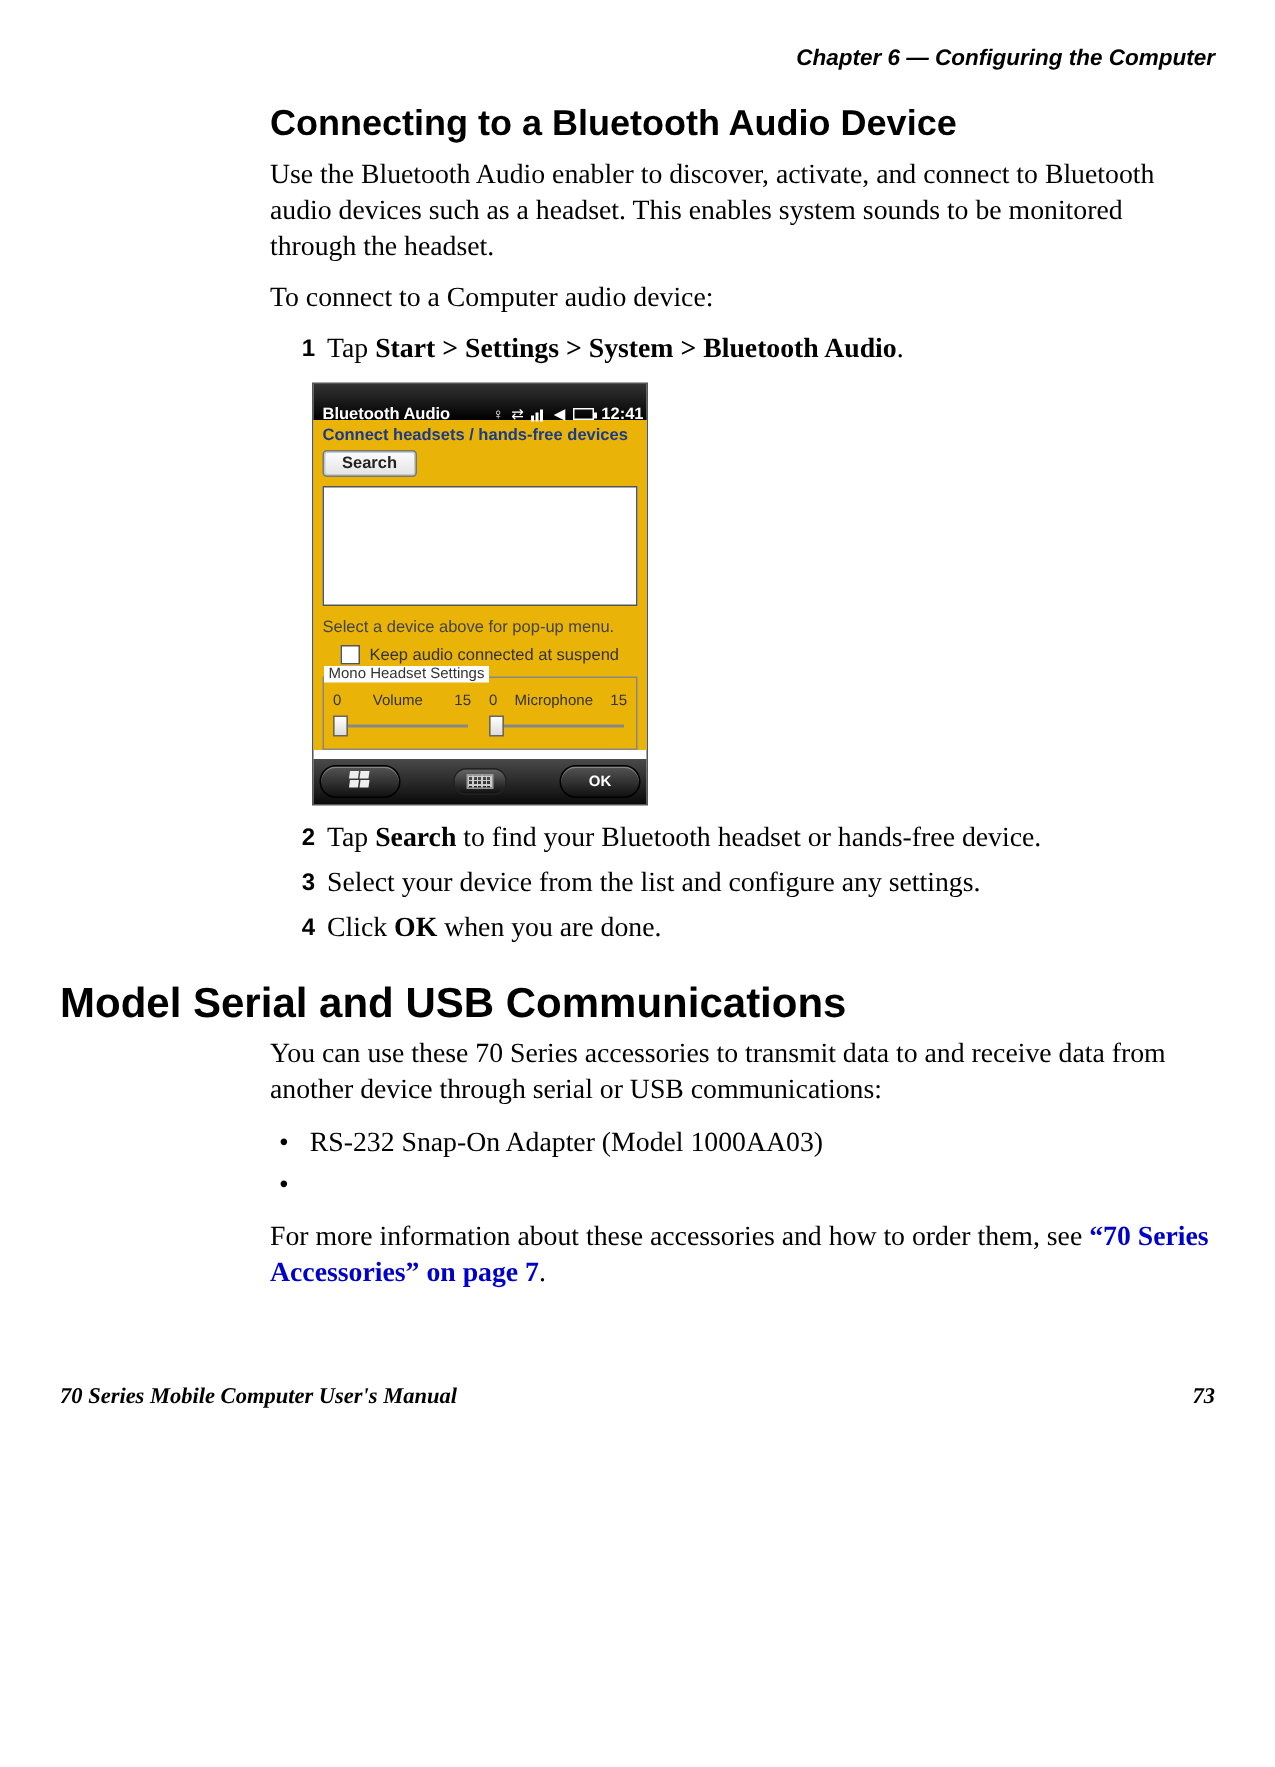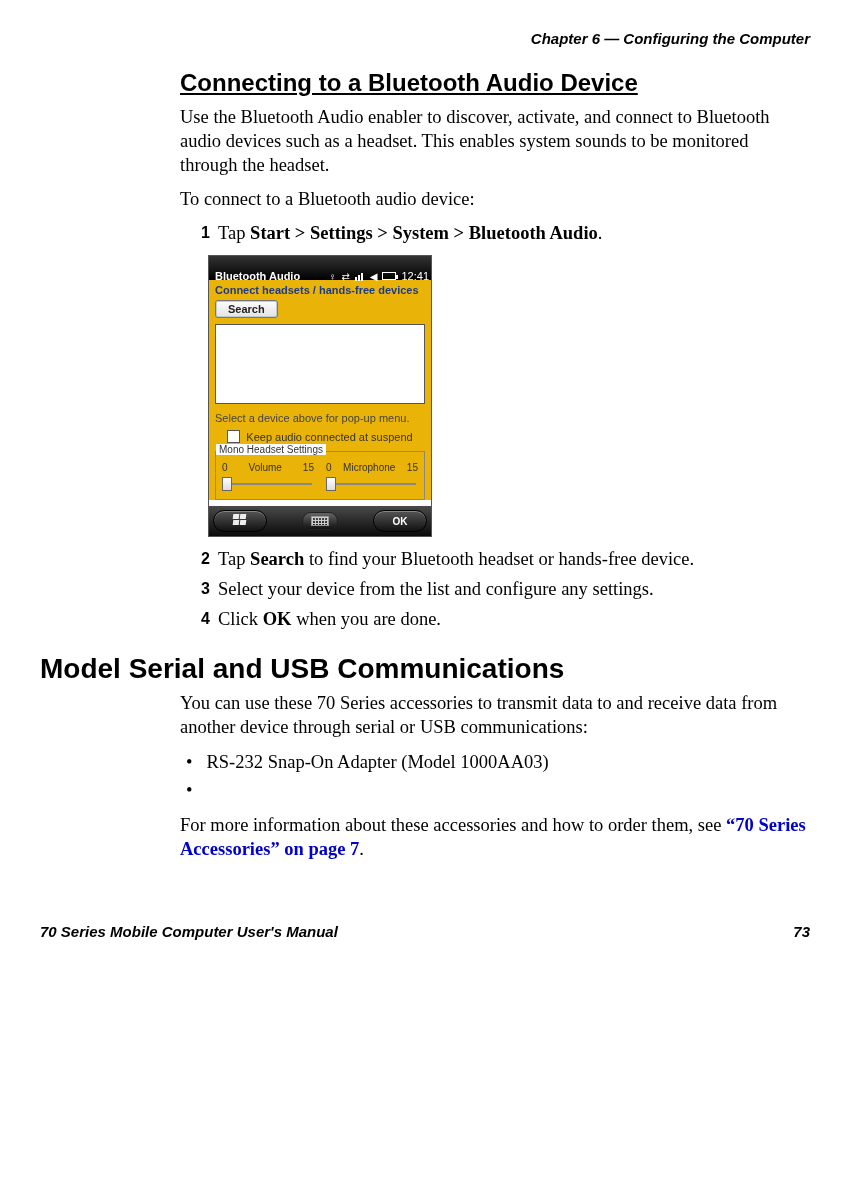--- a/index.html
+++ b/index.html
@@ -30,21 +30,20 @@
   }
   .content {
     margin-left: 140px;
     margin-right: 0;
   }
   .h3 {
     font-family: Arial, Helvetica, sans-serif;
     font-weight: 900;
     font-size: 24px;
     margin: 0 0 8px 0;
-    text-decoration: underline;
   }
   .h2 {
     font-family: Arial, Helvetica, sans-serif;
     font-weight: 900;
     font-size: 28px;
     margin: 22px 0 6px -140px;
   }
   .body-text {
     font-size: 18.5px;
     line-height: 1.3;
@@ -84,21 +83,21 @@
     color: #0000c8;
     font-weight: bold;
   }
   .footer {
     position: absolute;
     bottom: 30px;
     left: 40px;
     right: 40px;
     display: flex;
     justify-content: space-between;
-    font-family: Liberation Sans, sans-serif;
+    font-family: Liberation Serif, serif;
     font-weight: bold;
     font-style: italic;
     font-size: 15px;
   }
 
   
   .device-shot {
     width: 224px;
     margin: 10px 0 10px 28px;
     font-family: Tahoma, Arial, sans-serif;
@@ -128,21 +127,21 @@
     font-size: 10px;
   }
   .ds-signal {
     width: 10px; height: 10px;
     display: inline-block;
     background:
       linear-gradient(#fff,#fff) left bottom / 2px 4px no-repeat,
       linear-gradient(#fff,#fff) 3px bottom / 2px 6px no-repeat,
       linear-gradient(#fff,#fff) 6px bottom / 2px 8px no-repeat;
   }
-  .ds-time { font-weight: normal; font-size: 11px; text-align: center; }
+  .ds-time { font-weight: bold; font-size: 11px; text-align: center; }
   .ds-batt {
     width: 14px; height: 8px; border: 1px solid #fff; position: relative;
   }
   .ds-batt::after { content: ""; position: absolute; right: -3px; top: 2px; width: 2px; height: 4px; background: #fff; }
   .ds-body {
     background: #eab308;
   }
   .ds-heading {
     font-weight: bold;
     font-size: 11px;
@@ -293,21 +292,21 @@
 </style>
 </head>
 <body>
 
 <div class="page">
   <div class="chapter-header">Chapter 6 — Configuring the Computer</div>
 
   <div class="content">
     <div class="h3">Connecting to a Bluetooth Audio Device</div>
     <p class="body-text">Use the Bluetooth Audio enabler to discover, activate, and connect to Bluetooth audio devices such as a headset. This enables system sounds to be monitored through the headset.</p>
-    <p class="body-text">To connect to a Bluetooth audio device:</p>
+    <p class="body-text">To connect to a Computer audio device:</p>
 
     <div class="step">
       <div class="step-num">1</div>
       <div class="step-content">
         <span>Tap </span><span class="bold">Start &gt; Settings &gt; System &gt; Bluetooth Audio</span><span>.</span>
       </div>
     </div>
 
     <div class="device-shot">
       <div class="ds-titlebar">

